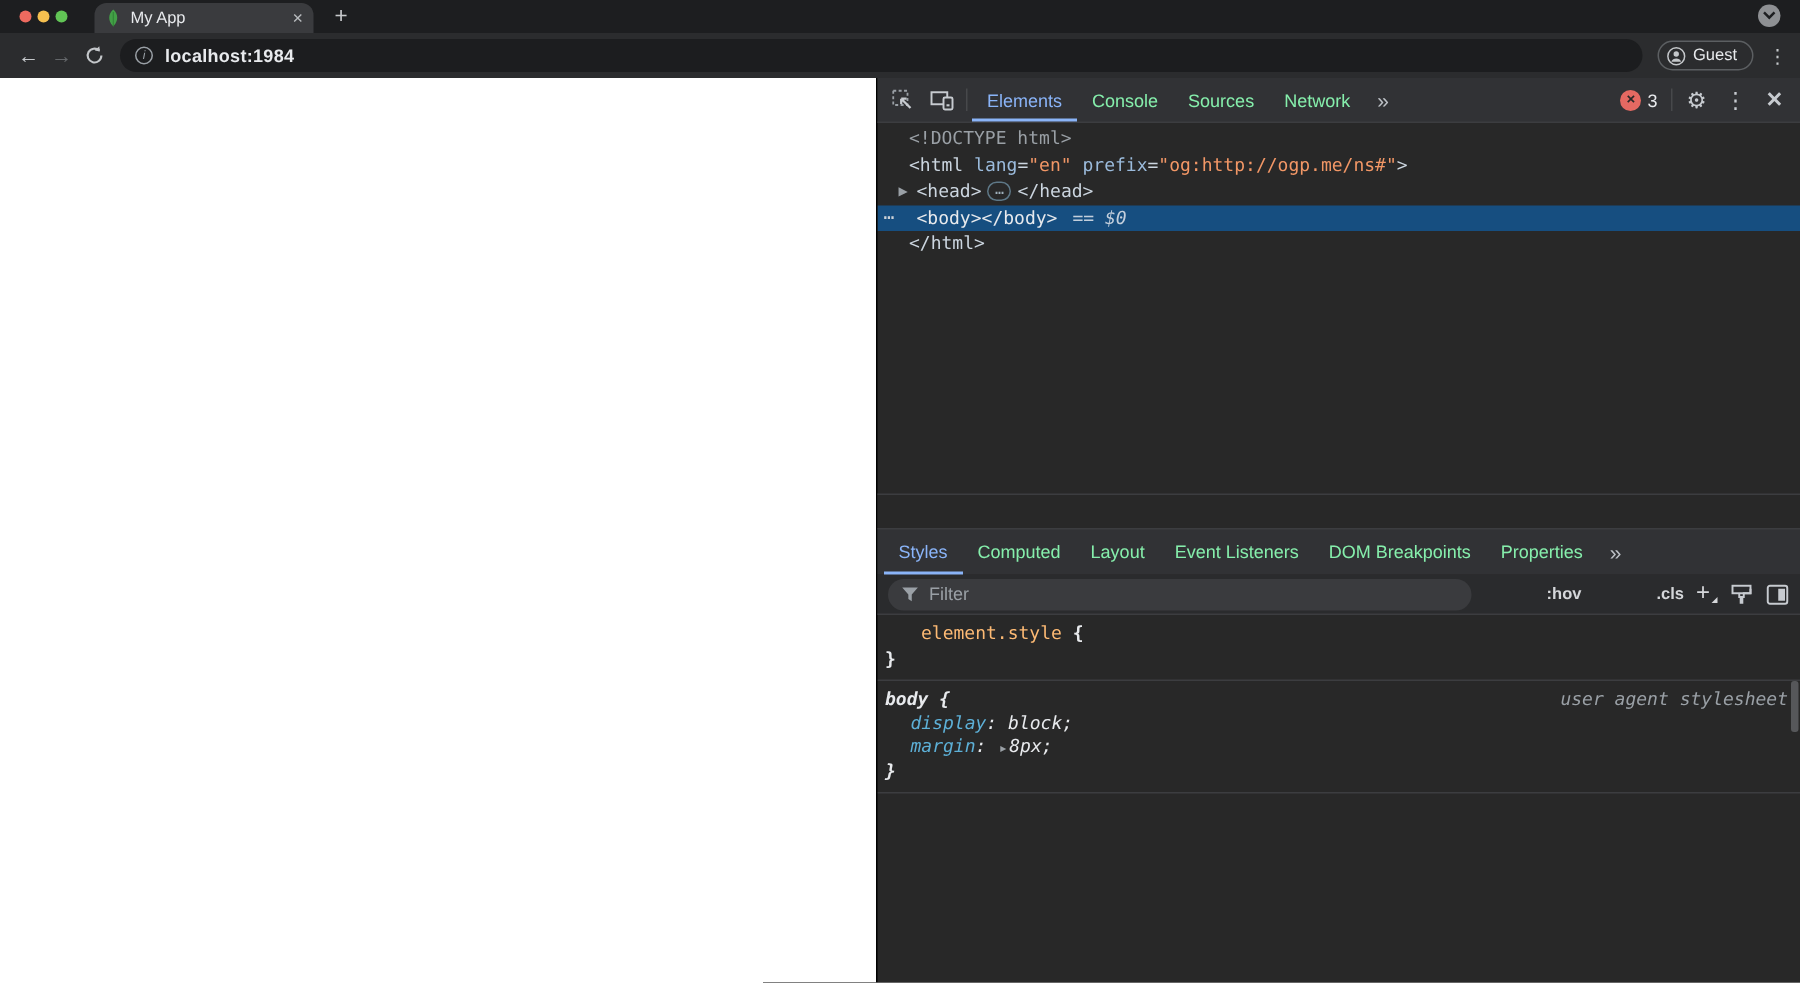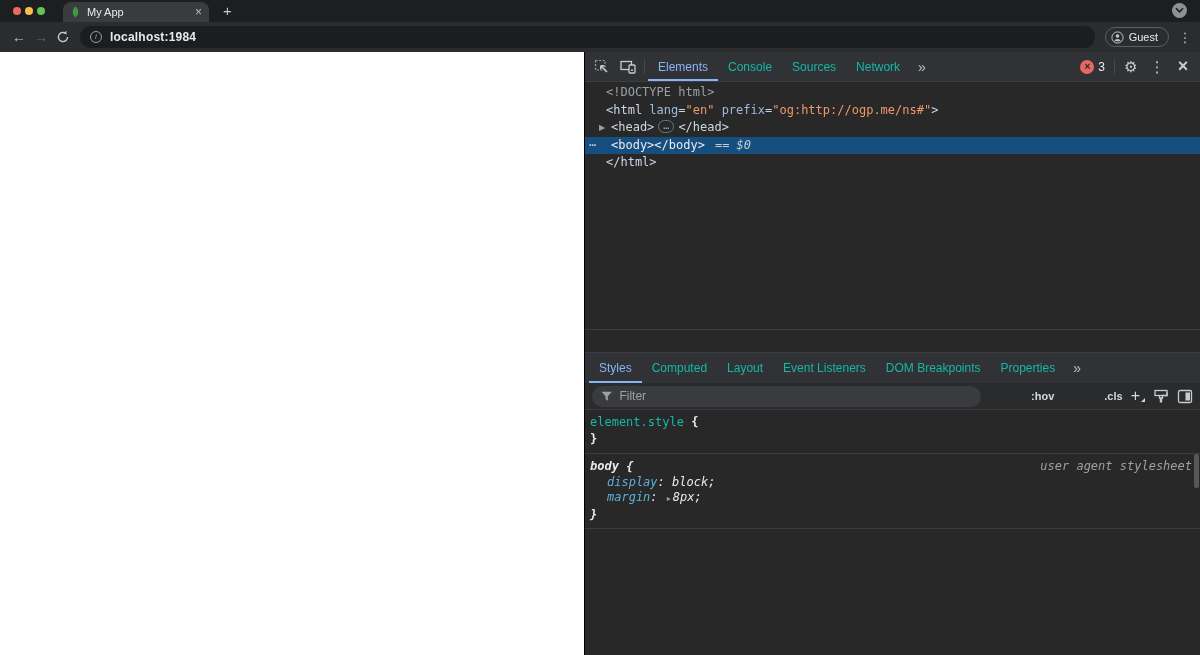--- a/index.html
+++ b/index.html
@@ -37,21 +37,21 @@
   
   .page { position:absolute; top:52px; left:0; width:584px; bottom:0; background:#fff; }
 
   
   .devtools { position:absolute; top:52px; left:584px; right:0; bottom:0; background:#282828;
               border-left:1px solid #000; display:flex; flex-direction:column; color:#e8eaed; }
   .dt-toolbar { flex:none; height:30px; background:#313235; border-bottom:1px solid #3c3d40;
                 display:flex; align-items:stretch; padding:0 4px; }
   .iconbtn { display:flex; align-items:center; justify-content:center; width:26px; color:#c7cbd0; }
   .vdiv { width:1px; background:#47484b; margin:7px 3px; }
-  .dt-tab { display:flex; align-items:center; padding:0 10px; font-size:12px; color:#14b8a6; position:relative; }
+  .dt-tab { display:flex; align-items:center; padding:0 10px; font-size:12px; color:#86efac; position:relative; }
   .dt-tab.active { color:#8ab4f8; box-shadow:inset 0 -2px 0 #8ab4f8; }
   .more { display:flex; align-items:center; padding:0 8px; color:#bdc1c6; font-size:14px; }
   .spacer { flex:1; }
   .errwrap { display:flex; align-items:center; gap:4px; padding:0 6px; }
   .errdot { width:14px; height:14px; border-radius:50%; background:#e46962; color:#282828;
             font-size:10px; font-weight:bold; display:flex; align-items:center; justify-content:center; line-height:1; }
   .errnum { font-size:12px; color:#e8eaed; }
   .glyphbtn { font-size:15px; }
   .gear { font-family:"DejaVu Sans",sans-serif; font-size:15px; }
   .xclose { font-size:18px; font-weight:bold; }
@@ -95,21 +95,21 @@
   .toggle { color:#d5d7da; font-size:11px; font-weight:bold;margin-left:42px; }
   .plus-wrap { display:flex; align-items:flex-end; color:#d5d7da; }
   .plus { font-size:16px; line-height:14px; }
   .plus-corner { width:0; height:0; border-right:4px solid #d5d7da; border-top:4px solid transparent; margin:0 0 1px 1px; }
 
   
   .styles-pane { flex:1; font-family:"DejaVu Sans Mono","DejaVu Sans",monospace; font-size:12px;
                  position:relative; overflow:hidden; }
   .sec { border-bottom:1px solid #3c3d40; padding:4px 8px 5px 5px; line-height:17px; position:relative; }
   .sec.ua { font-style:italic; line-height:15.5px; padding-top:5px; padding-bottom:6px; }
-  .sel-name { color:#14b8a6; }
+  .sel-name { color:#fdba74;margin-left:24px; }
   .brace { color:#e8eaed; font-weight:bold; }
   .prop-line { padding-left:17px; }
   .prop-name { color:#5db0d7; }
   .prop-val { color:#e8eaed; }
   .origin { position:absolute; right:8px; top:5px; color:#9aa0a6; font-style:italic; }
   .mini-tri { color:#9aa0a6; font-size:8px; font-family:"DejaVu Sans",sans-serif; margin:0 2px; }
   .scroll-thumb { position:absolute; right:1px; top:44px; width:5px; height:34px;
                   background:#56575a; border-radius:2px; }
   svg { display:block; }
 </style>

